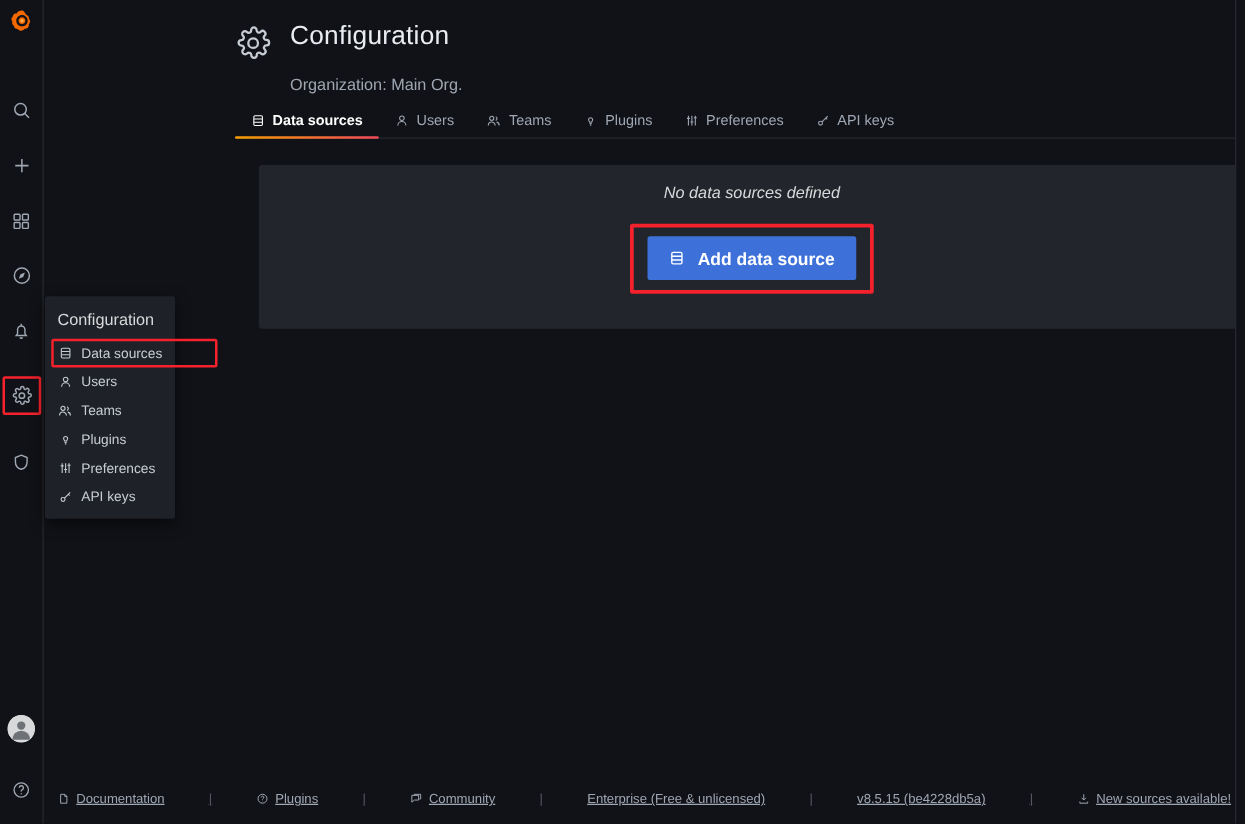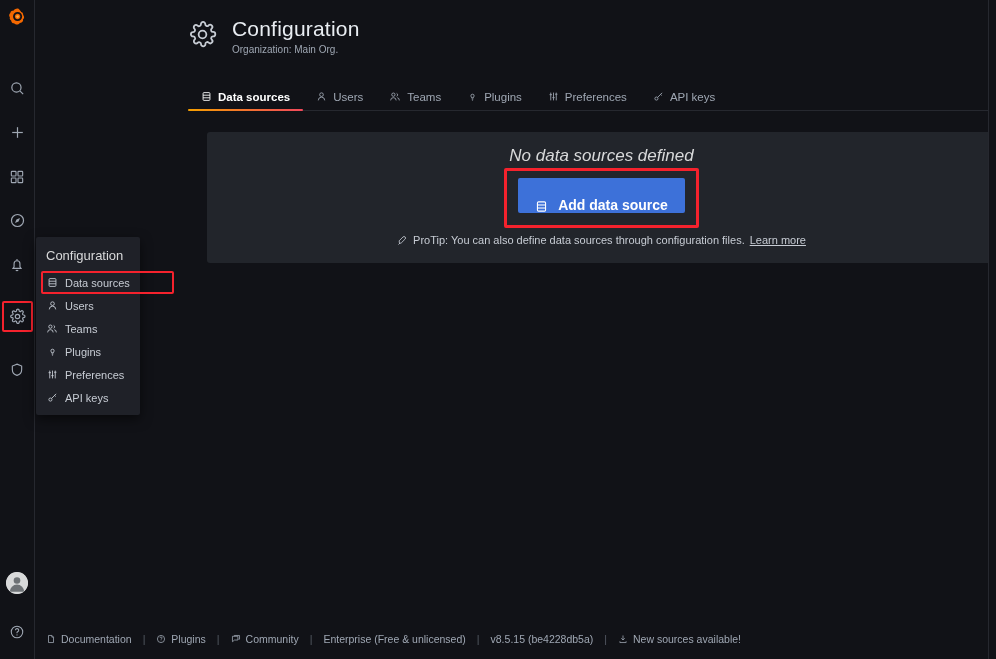--- a/index.html
+++ b/index.html
@@ -81,21 +81,21 @@
   #page-header {
     position: absolute; left: 153px; top: 16px;
     display: flex; align-items: flex-start; gap: 15px;
   }
   .header-icon { color: #c7ccd4; margin-top: 4px; }
   .header-title {
     font-size: 21px; color: #e9edf2; font-weight: 400;
     line-height: 25px; letter-spacing: .2px;
   }
   .header-sub {
-    font-size: 10px; color: #9fa7b3; margin-top: 3px;
+    font-size: 13px; color: #9fa7b3; margin-top: 19px;
   }
 
   
   #tabbar {
     position: absolute; left: 153px; top: 83px;
     width: 808px; height: 28px;
     border-bottom: 1px solid #26282f;
     display: flex; align-items: stretch;
   }
   .tab {
@@ -117,52 +117,52 @@
     position: absolute; left: 172px; top: 132px;
     width: 789px; height: 131px;
     background: #22252b; border-radius: 3px;
     padding-top: 14px;
   }
   .panel-inner {
     width: 100%; display: flex; flex-direction: column;
     align-items: center;
   }
   .empty-msg {
-    font-size: 17px; color: #d8d9da; font-style: italic;
-    margin-bottom: 12px;
+    font-size: 13px; color: #d8d9da; font-style: italic;
+    margin-bottom: 28px;
   }
   .btn-wrap { position: relative; }
   .btn-wrap.highlighted::after {
     content: ""; position: absolute;
     left: -14px; top: -10px; right: -14px; bottom: -11px;
     border: 3px solid #f5222d; border-radius: 2px;
     pointer-events: none;
   }
   .btn-primary {
-    display: inline-flex; align-items: flex-end; gap: 10px;
+    display: inline-flex; align-items: center; gap: 10px;
     background: #3d71d9; color: #ffffff;
     font-size: 14px; font-weight: 600;
     padding: 0 17px; height: 35px; border: none;
     border-radius: 2px; cursor: pointer;
     font-family: "Liberation Sans", sans-serif;
   }
   .btn-primary .btn-icon { display: flex; align-items: center; }
   .protip {
     margin-top: 17px; font-size: 11px; color: #c7ccd4;
     display: flex; align-items: center; gap: 5px;
   }
   .protip .tip-icon { color: #c7ccd4; display: flex; align-items: center; }
   .protip a { color: #c7ccd4; text-decoration: underline; }
 
   
   #footer {
     position: absolute; left: 0; bottom: 0;
     width: 961px; height: 40px;
-    display: flex; align-items: center; justify-content: flex-start;
-    gap: 0; font-size: 10.5px; color: #9fa7b3;
+    display: flex; align-items: center; justify-content: space-between;
+    gap: 0; font-size: 10.5px; color: #9fa7b3; text-decoration: underline;
   }
   .f-item {
     display: flex; align-items: center; gap: 5px;
     padding: 0 11px; white-space: nowrap;
   }
   .f-item .f-icon { display: flex; align-items: center; color: #9fa7b3; }
   .f-sep { color: #5a5f६b; color: #555a64; }
   .f-link { cursor: pointer; }
 
   
@@ -444,30 +444,20 @@
               <svg width="13" height="13" viewBox="0 0 24 24" fill="none" stroke="currentColor" stroke-width="2">
                 <rect x="4.5" y="3.5" width="15" height="17" rx="2"></rect>
                 <line x1="4.5" y1="9.2" x2="19.5" y2="9.2"></line>
                 <line x1="4.5" y1="14.8" x2="19.5" y2="14.8"></line>
               </svg>
             </span>
             <span>Add data source</span>
           </button>
         </div>
 
-        <div class="protip">
-          <span class="tip-icon">
-            <svg width="11" height="11" viewBox="0 0 24 24" fill="none" stroke="currentColor" stroke-width="1.8">
-              <path d="M5.5 18.5l3.8-1.2 8.4-8.4a3.2 3.2 0 0 0-4.6-4.6L4.7 12.7z"></path>
-              <line x1="3.2" y1="20.8" x2="6.4" y2="17.6"></line>
-            </svg>
-          </span>
-          <span>ProTip: You can also define data sources through configuration files.</span>
-          <a href="#">Learn more</a>
-        </div>
       </div>
     </div>
 
     <div id="footer">
 
       <div class="f-item f-link">
         <span class="f-icon">
           <svg width="10" height="10" viewBox="0 0 24 24" fill="none" stroke="currentColor" stroke-width="1.9">
             <path d="M6 3.5h8l4 4v13H6z"></path>
               <path d="M14 3.5v4h4"></path>

